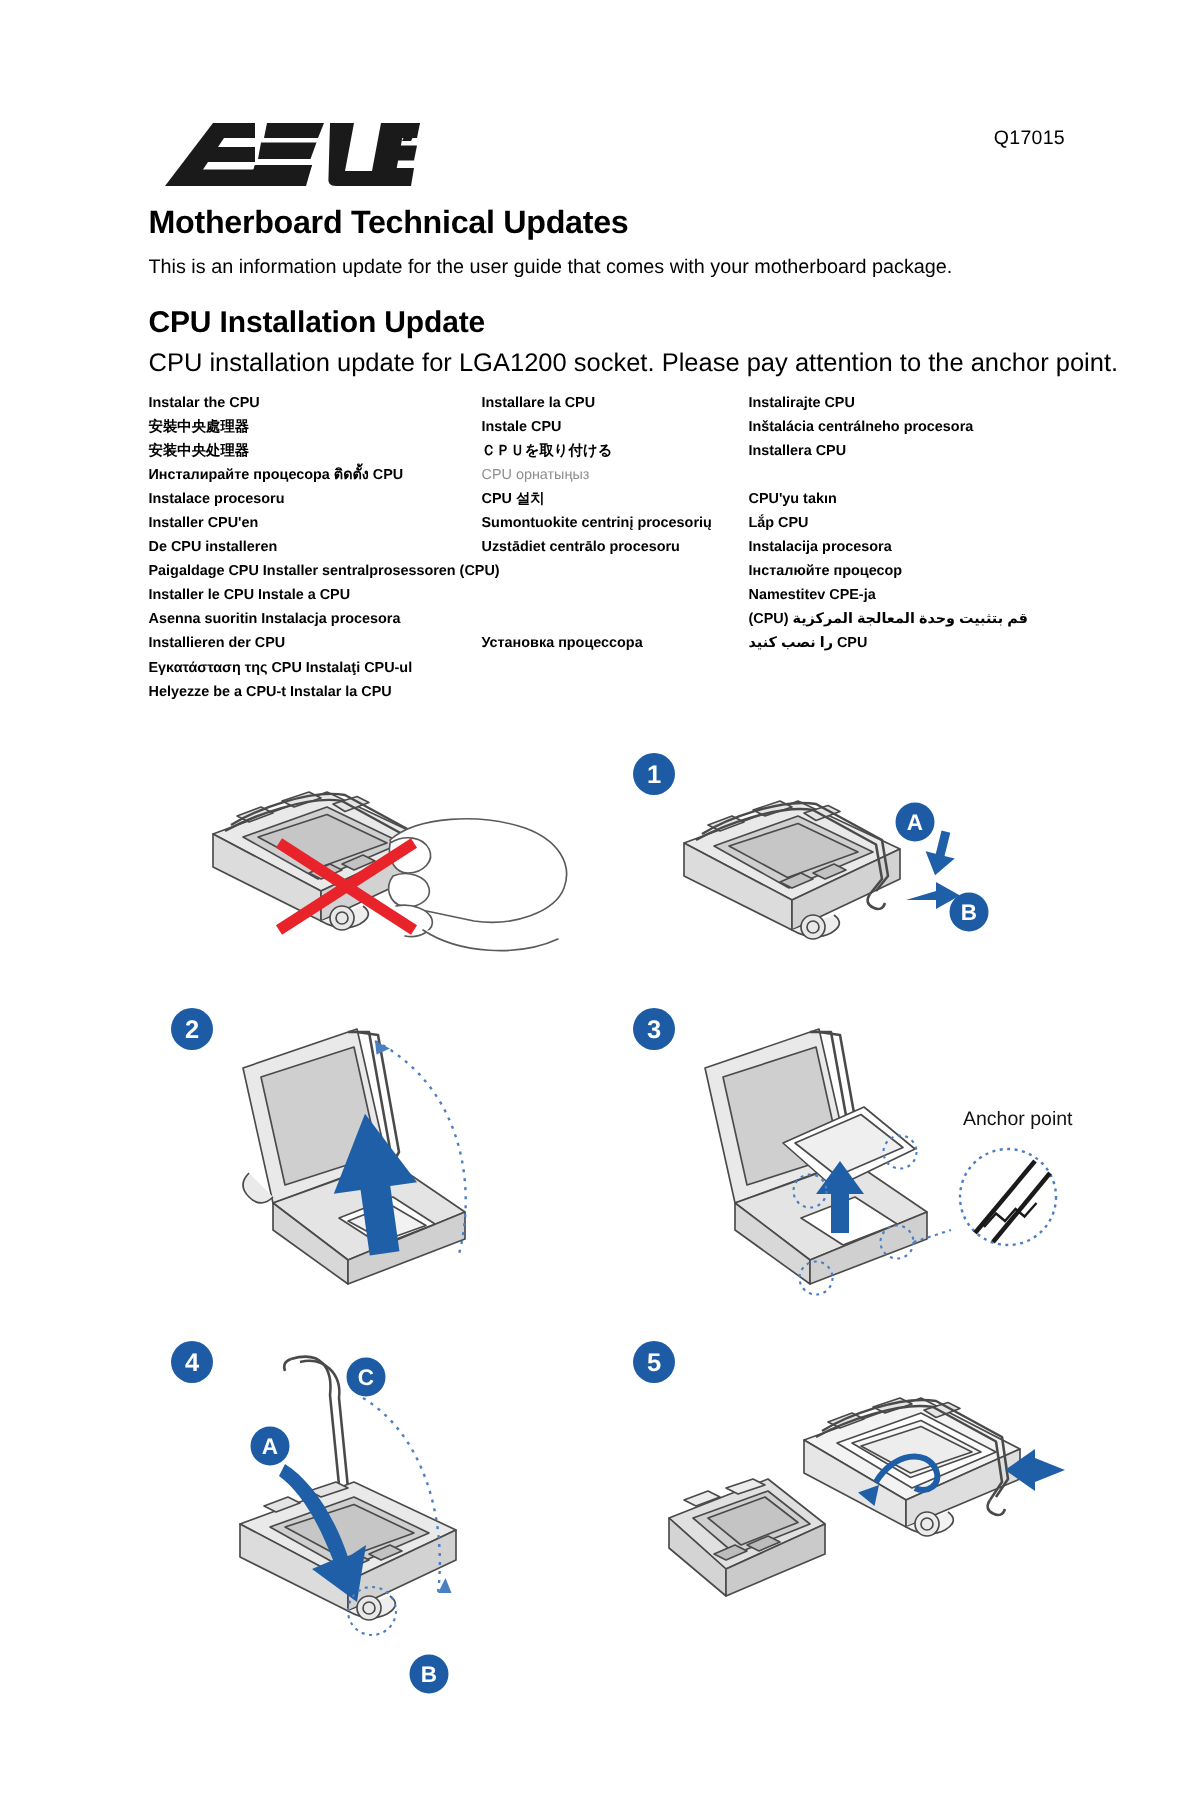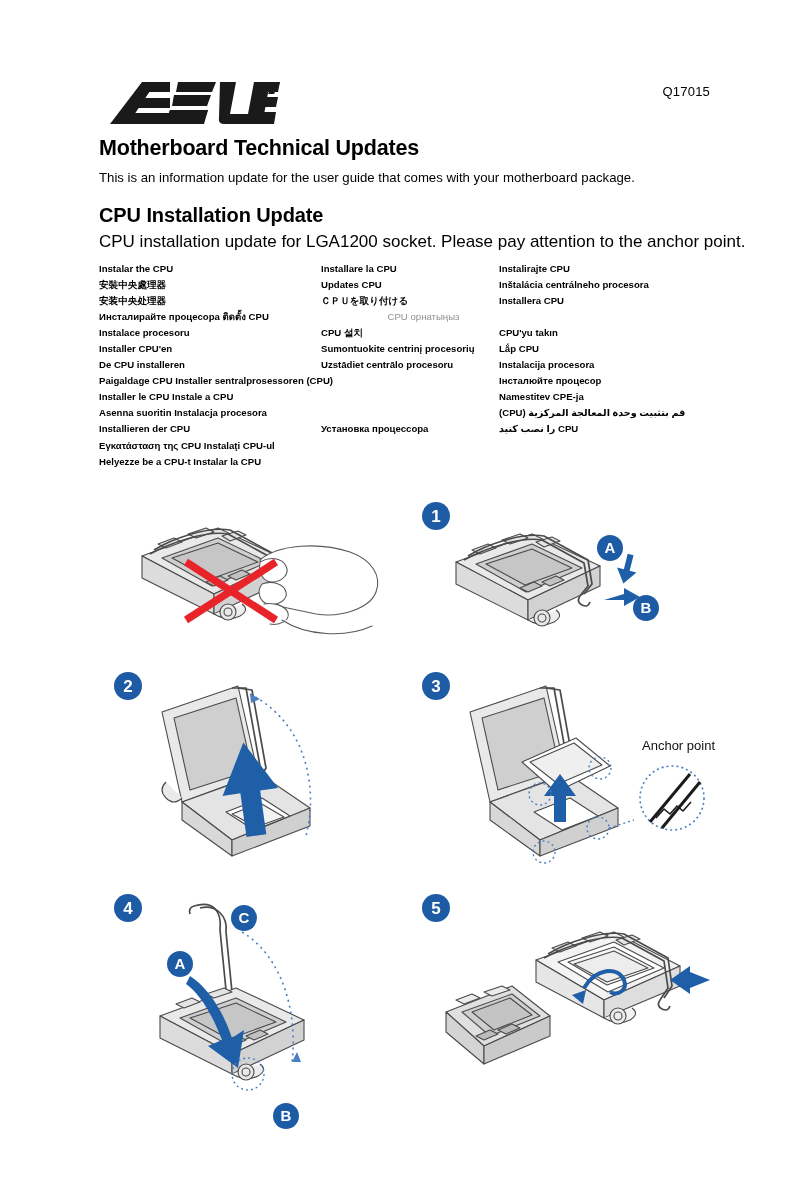--- a/index.html
+++ b/index.html
@@ -21,21 +21,21 @@
   .sub{position:absolute;left:99px;top:232px;font-size:17px;}
 
   
   .langs{position:absolute;left:99px;top:261px;width:620px;}
   .lcol{position:absolute;top:0;font-size:9.6px;font-weight:bold;line-height:16.05px;}
   .lcol.c1{left:0px;width:205px;}
   .lcol.c2{left:200px;width:205px;margin-left:22px;}
   .lcol.c3{left:400px;width:220px;}
   .lcol div{white-space:nowrap;}
   .lcol div.blank{visibility:hidden;}
-  .lcol div.muted{color:#8f8f8f;font-weight:normal;text-align:center;}
+  .lcol div.muted{color:#8f8f8f;font-weight:normal;}
   .lcol div.rtlnat{direction:rtl;text-align:left;}
 
   
   .fig{position:absolute;}
   .fig svg{display:block;overflow:visible;}
 
   .badge-t{font-size:17px;font-weight:bold;fill:#ffffff;
            font-family:"Liberation Sans",sans-serif;}
   .lbl-t{font-size:15px;font-weight:bold;fill:#ffffff;
          font-family:"Liberation Sans",sans-serif;}
@@ -88,21 +88,21 @@
         <div>De CPU installeren</div>
         <div>Paigaldage CPU Installer sentralprosessoren (CPU)</div>
         <div>Installer le CPU Instale a CPU</div>
         <div>Asenna suoritin Instalacja procesora</div>
         <div>Installieren der CPU</div>
         <div>Εγκατάσταση της CPU Instalaţi CPU-ul</div>
         <div>Helyezze be a CPU-t Instalar la CPU</div>
       </div>
     <div class="lcol c2" id="col2">
         <div>Installare la CPU</div>
-        <div>Updates CPU</div>
+        <div>Instale CPU</div>
         <div>ＣＰＵを取り付ける</div>
         <div class="muted">CPU орнатыңыз</div>
         <div>CPU 설치</div>
         <div>Sumontuokite centrinį procesorių</div>
         <div>Uzstādiet centrālo procesoru</div>
         <div class="blank">&nbsp;</div>
         <div class="blank">&nbsp;</div>
         <div class="blank">&nbsp;</div>
         <div>Установка процессора</div>
       </div>

